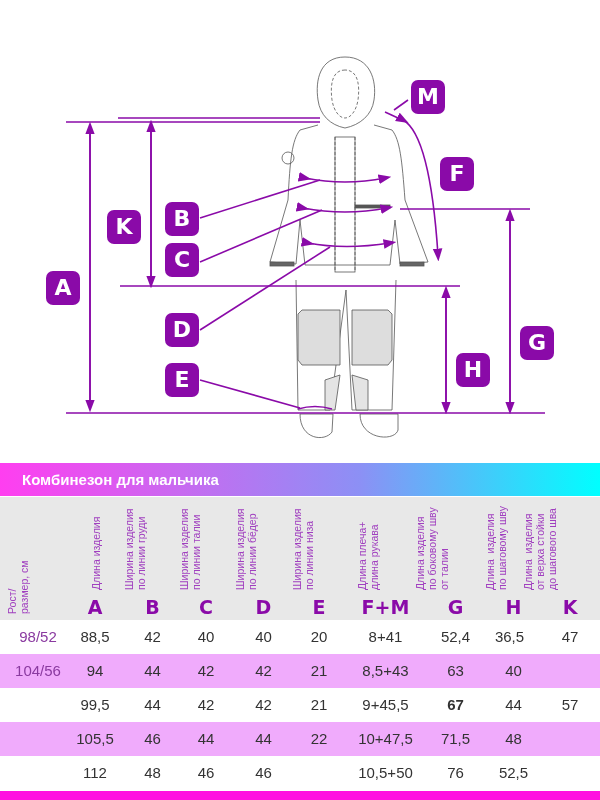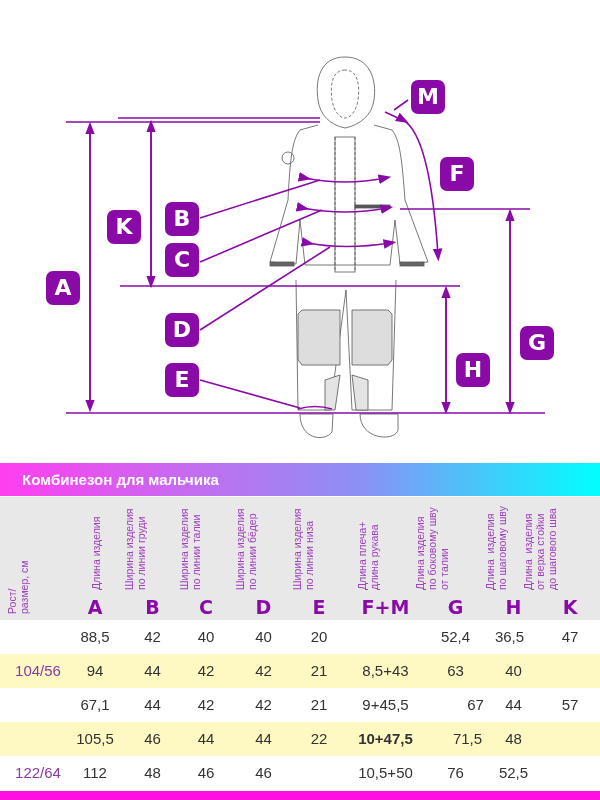--- a/index.html
+++ b/index.html
@@ -8,21 +8,21 @@
   .diagram svg { position: absolute; left: 0; top: 0; }
   .badge { position: absolute; width: 34px; height: 34px; background: #8a0aa8; border-radius: 7px; color: #fff; font-family: "DejaVu Sans", sans-serif; font-weight: bold; font-size: 22px; line-height: 34px; text-align: center; }
   .title-bar { position: absolute; left: 0; top: 463px; width: 600px; height: 33px; background: linear-gradient(90deg, #ff3ef0 0%, #c86af0 30%, #8c90f5 60%, #00ffff 100%); }
   .title-bar .title { position: absolute; left: 22px; top: 0; line-height: 33px; color: #fff; font-family: "Liberation Sans", sans-serif; font-weight: bold; font-size: 15px; }
   .header-band { position: absolute; left: 0; top: 497px; width: 600px; height: 123px; background: #e8e8e8; }
   .col { position: absolute; top: 497px; height: 123px; }
   .col .vlabel { position: absolute; bottom: 30px; left: 50%; transform-origin: left bottom; transform: rotate(-90deg); white-space: pre; font-family: "Liberation Sans", sans-serif; font-size: 10.5px; line-height: 12px; color: #a03fbf; }
   .col .letter { position: absolute; bottom: 2px; left: 0; width: 100%; text-align: center; font-family: "DejaVu Sans", sans-serif; font-weight: bold; font-size: 19px; color: #8a0aa8; }
   .row { position: absolute; left: 0; width: 600px; height: 34px; }
   .row.odd { background: #ffffff; }
-  .row.even { background: #fef9c3; }
+  .row.even { background: #f0abfc; }
   .cell { position: absolute; top: 0; height: 34px; line-height: 34px; text-align: center; font-family: "Liberation Sans", sans-serif; font-size: 15px; color: #333; }
   .cell.size { color: #8a3aa0; }
   .footer-bar { position: absolute; left: 0; top: 791px; width: 600px; height: 9px; background: #ff10e0; }
 </style>
 </head>
 <body>
 
 <div class="diagram">
   <svg width="600" height="460" viewBox="0 0 600 460">
     <defs>
@@ -144,63 +144,64 @@
   <span class="letter">H</span>
 </div>
 <div class="col" style="left:540px;width:60px;">
   <span class="vlabel" style="left:18px;">Длина  изделия
 от верха стойки
 до шагового шва</span>
   <span class="letter">K</span>
 </div>
 
 <div class="row odd" style="top:620px;">
+  <span class="cell size" style="left:0;width:76px;">98/52</span>
   <span class="cell" style="left:70px;width:50px;">88,5</span>
   <span class="cell" style="left:125px;width:55px;">42</span>
   <span class="cell" style="left:180px;width:52px;">40</span>
   <span class="cell" style="left:236px;width:55px;">40</span>
   <span class="cell" style="left:293px;width:52px;">20</span>
+  <span class="cell" style="left:348px;width:75px;">8+41</span>
   <span class="cell" style="left:428px;width:55px;">52,4</span>
   <span class="cell" style="left:482px;width:55px;">36,5</span>
   <span class="cell" style="left:540px;width:60px;">47</span>
 </div>
 <div class="row even" style="top:654px;">
   <span class="cell size" style="left:0;width:76px;">104/56</span>
   <span class="cell" style="left:70px;width:50px;">94</span>
   <span class="cell" style="left:125px;width:55px;">44</span>
   <span class="cell" style="left:180px;width:52px;">42</span>
   <span class="cell" style="left:236px;width:55px;">42</span>
   <span class="cell" style="left:293px;width:52px;">21</span>
   <span class="cell" style="left:348px;width:75px;">8,5+43</span>
   <span class="cell" style="left:428px;width:55px;">63</span>
   <span class="cell" style="left:486px;width:55px;">40</span>
 </div>
 <div class="row odd" style="top:688px;">
-  <span class="cell" style="left:70px;width:50px;">67,1</span>
+  <span class="cell" style="left:70px;width:50px;">99,5</span>
   <span class="cell" style="left:125px;width:55px;">44</span>
   <span class="cell" style="left:180px;width:52px;">42</span>
   <span class="cell" style="left:236px;width:55px;">42</span>
   <span class="cell" style="left:293px;width:52px;">21</span>
   <span class="cell" style="left:348px;width:75px;">9+45,5</span>
-  <span class="cell" style="left:448px;width:55px;">67</span>
+  <span class="cell" style="left:428px;width:55px;font-weight:bold;">67</span>
   <span class="cell" style="left:486px;width:55px;">44</span>
   <span class="cell" style="left:540px;width:60px;">57</span>
 </div>
 <div class="row even" style="top:722px;">
   <span class="cell" style="left:70px;width:50px;">105,5</span>
   <span class="cell" style="left:125px;width:55px;">46</span>
   <span class="cell" style="left:180px;width:52px;">44</span>
   <span class="cell" style="left:236px;width:55px;">44</span>
   <span class="cell" style="left:293px;width:52px;">22</span>
-  <span class="cell" style="left:348px;width:75px;font-weight:bold;">10+47,5</span>
-  <span class="cell" style="left:440px;width:55px;">71,5</span>
+  <span class="cell" style="left:348px;width:75px;">10+47,5</span>
+  <span class="cell" style="left:428px;width:55px;">71,5</span>
   <span class="cell" style="left:486px;width:55px;">48</span>
 </div>
 <div class="row odd" style="top:756px;">
-  <span class="cell size" style="left:0;width:76px;">122/64</span>
   <span class="cell" style="left:70px;width:50px;">112</span>
   <span class="cell" style="left:125px;width:55px;">48</span>
   <span class="cell" style="left:180px;width:52px;">46</span>
   <span class="cell" style="left:236px;width:55px;">46</span>
   <span class="cell" style="left:293px;width:52px;margin-top:24px;">23</span>
   <span class="cell" style="left:348px;width:75px;">10,5+50</span>
   <span class="cell" style="left:428px;width:55px;">76</span>
   <span class="cell" style="left:486px;width:55px;">52,5</span>
 </div>
 

